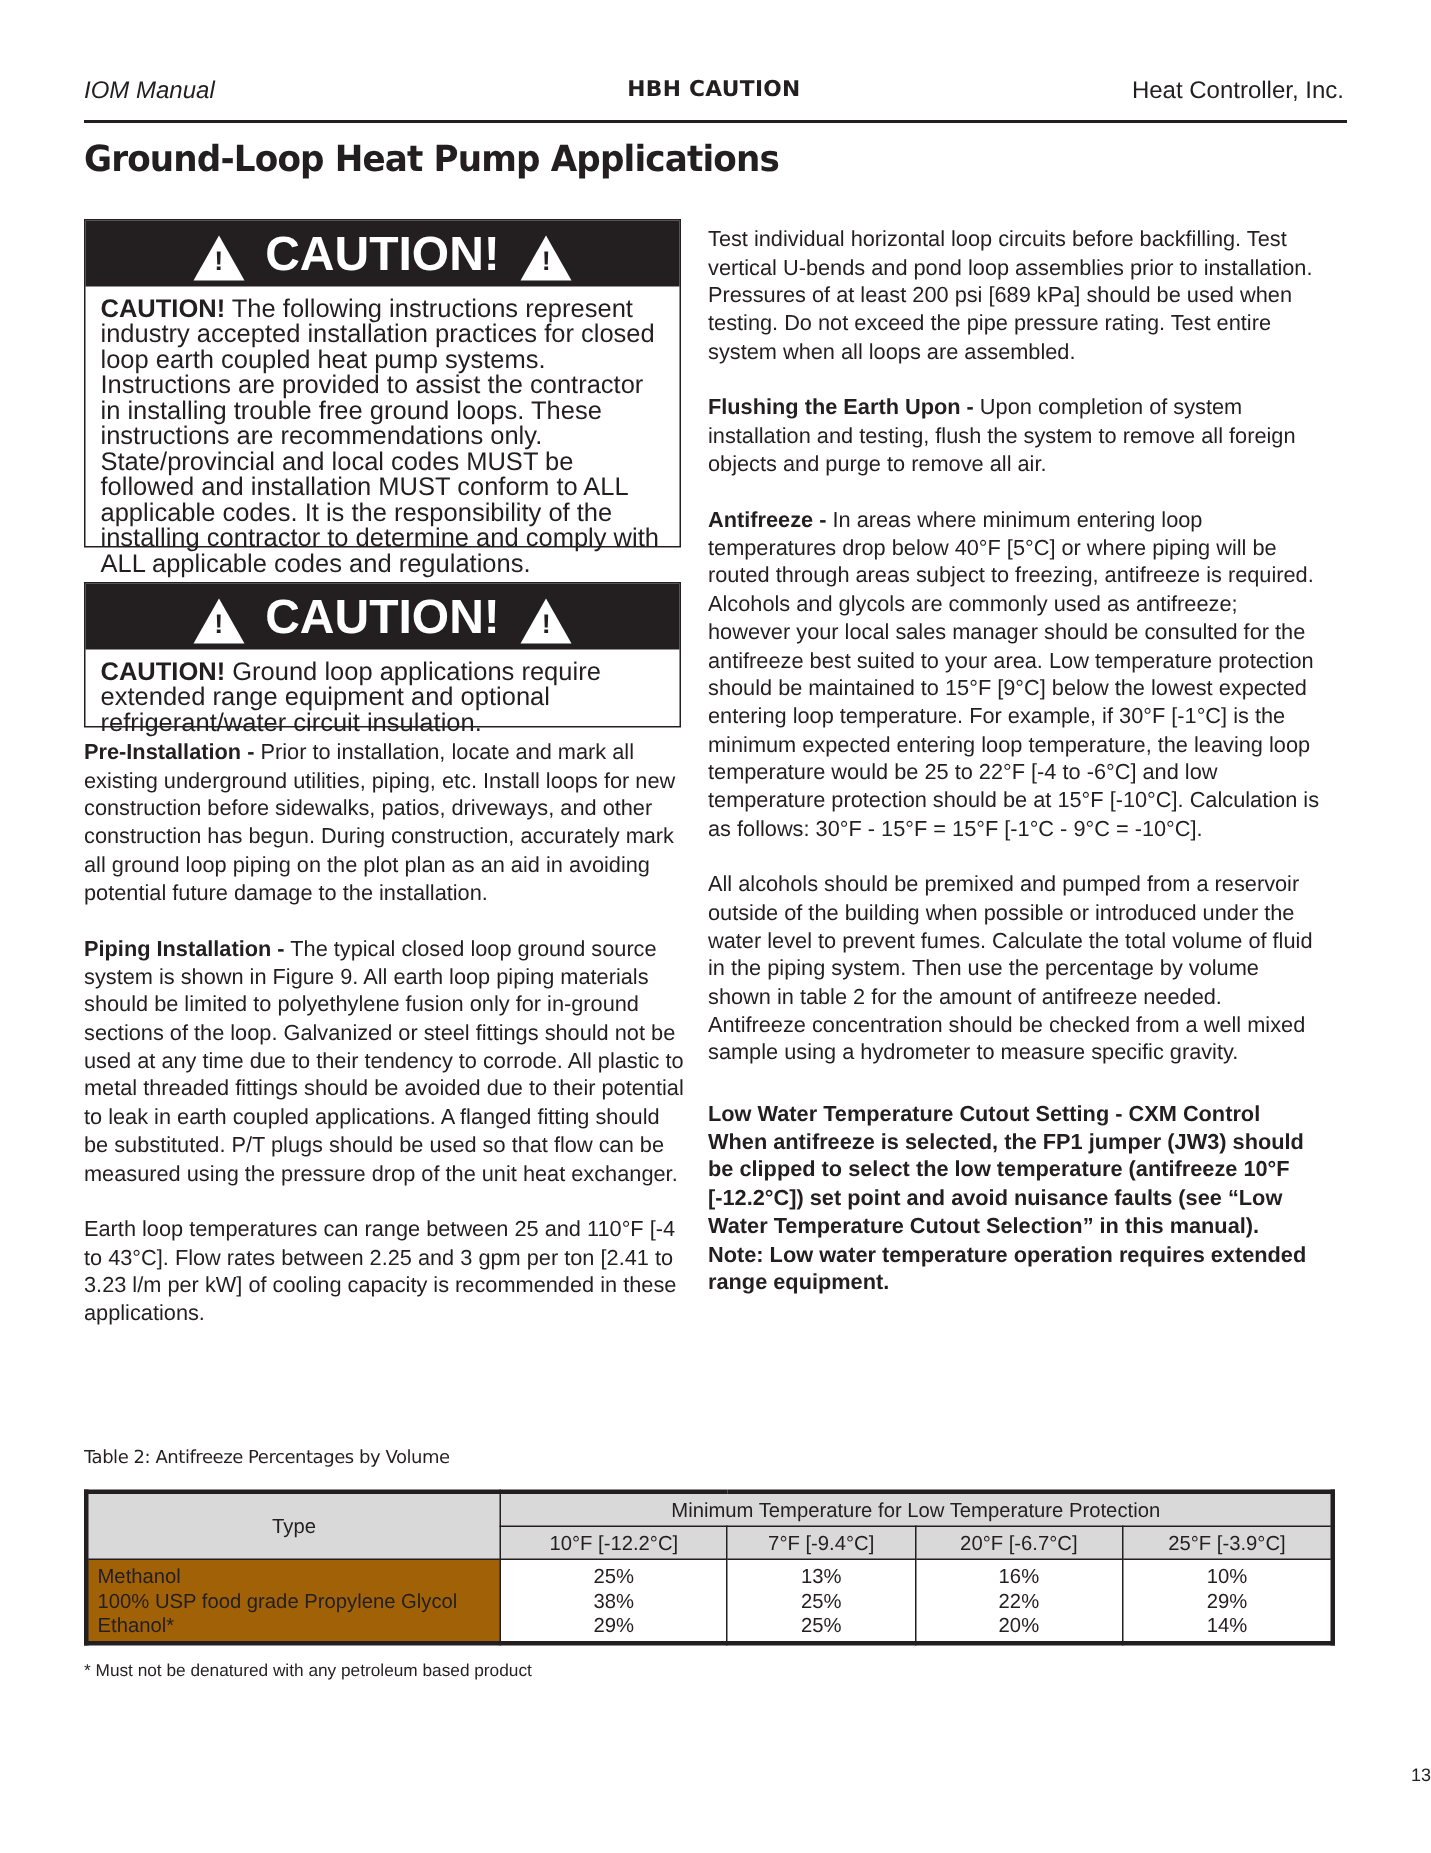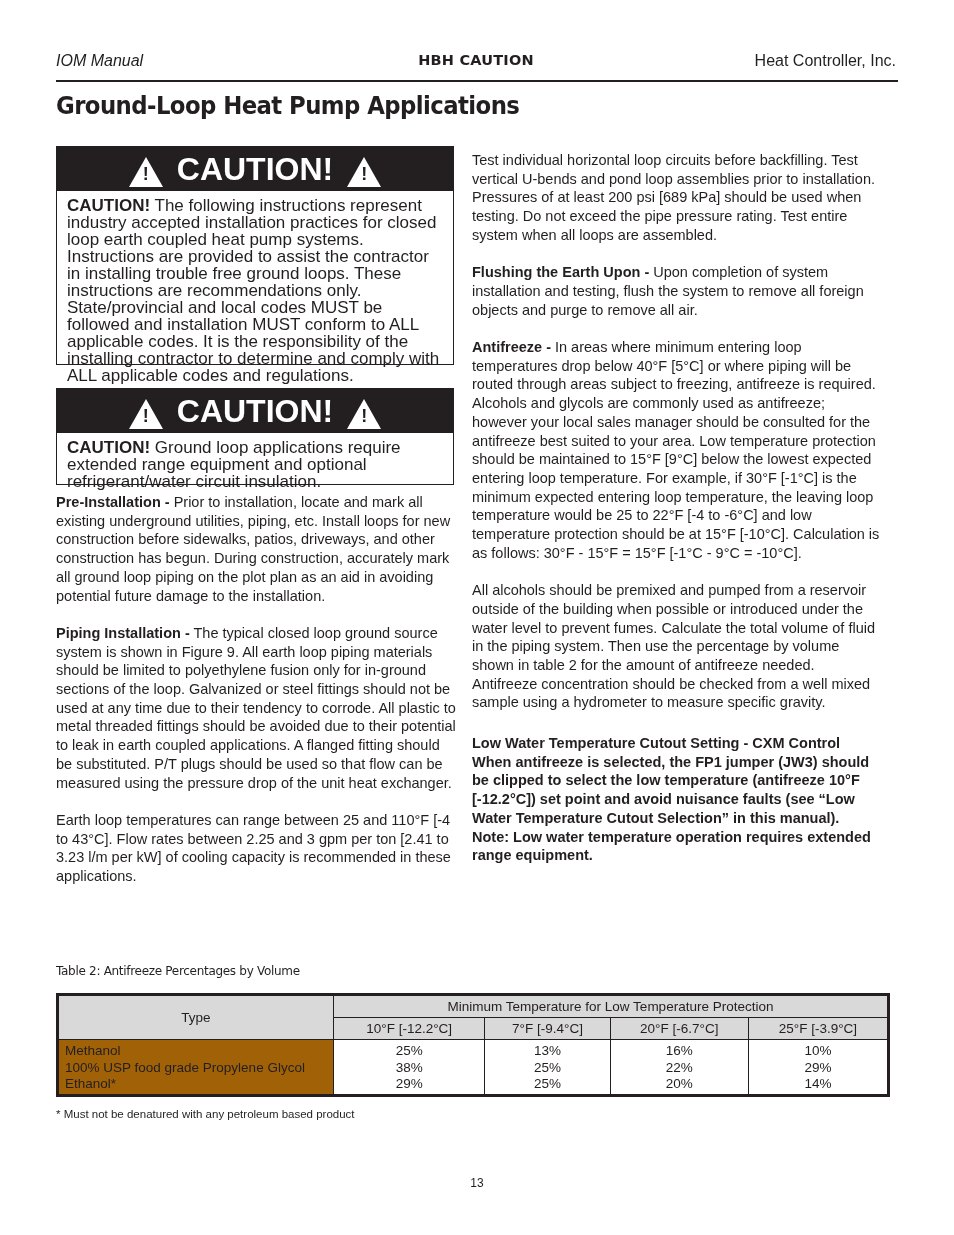--- a/index.html
+++ b/index.html
@@ -30,21 +30,21 @@
 
   .tcap { position: absolute; left: 56px; top: 964px; font-size: 12px; font-weight: normal; font-family: "DejaVu Sans", sans-serif; letter-spacing: -0.3px; }
   table.af { position: absolute; left: 56px; top: 993px; width: 834px; border-collapse: collapse; border: 3px solid #231f20; font-size: 13.5px; }
   table.af td, table.af th { border: 1px solid #231f20; font-weight: normal; padding: 0; }
   table.af th { background: #d9d9d9; height: 21px; }
   table.af .type-h { width: 274px; }
   table.af .row td { vertical-align: top; line-height: 16.5px; padding-top: 3px; padding-bottom: 1px; }
   table.af .type-c { background: #a16207; padding-left: 6px !important; text-align: left; }
   table.af .num { text-align: center; }
   .foot { position: absolute; left: 56px; top: 1108px; font-size: 11.5px; }
-  .pageno { position: absolute; left: 0; width: 954px; text-align: center; top: 1176px; font-size: 12px; }
+  .pageno { position: absolute; left: 0; width: 954px; text-align: right; top: 1176px; font-size: 12px; }
 </style>
 </head>
 <body>
 
 <div class="hdr">
   <span class="left">IOM Manual</span>
   <span class="center">HBH CAUTION</span>
   <span class="right">Heat Controller, Inc.</span>
 </div>
 <div class="hdr-rule"></div>

